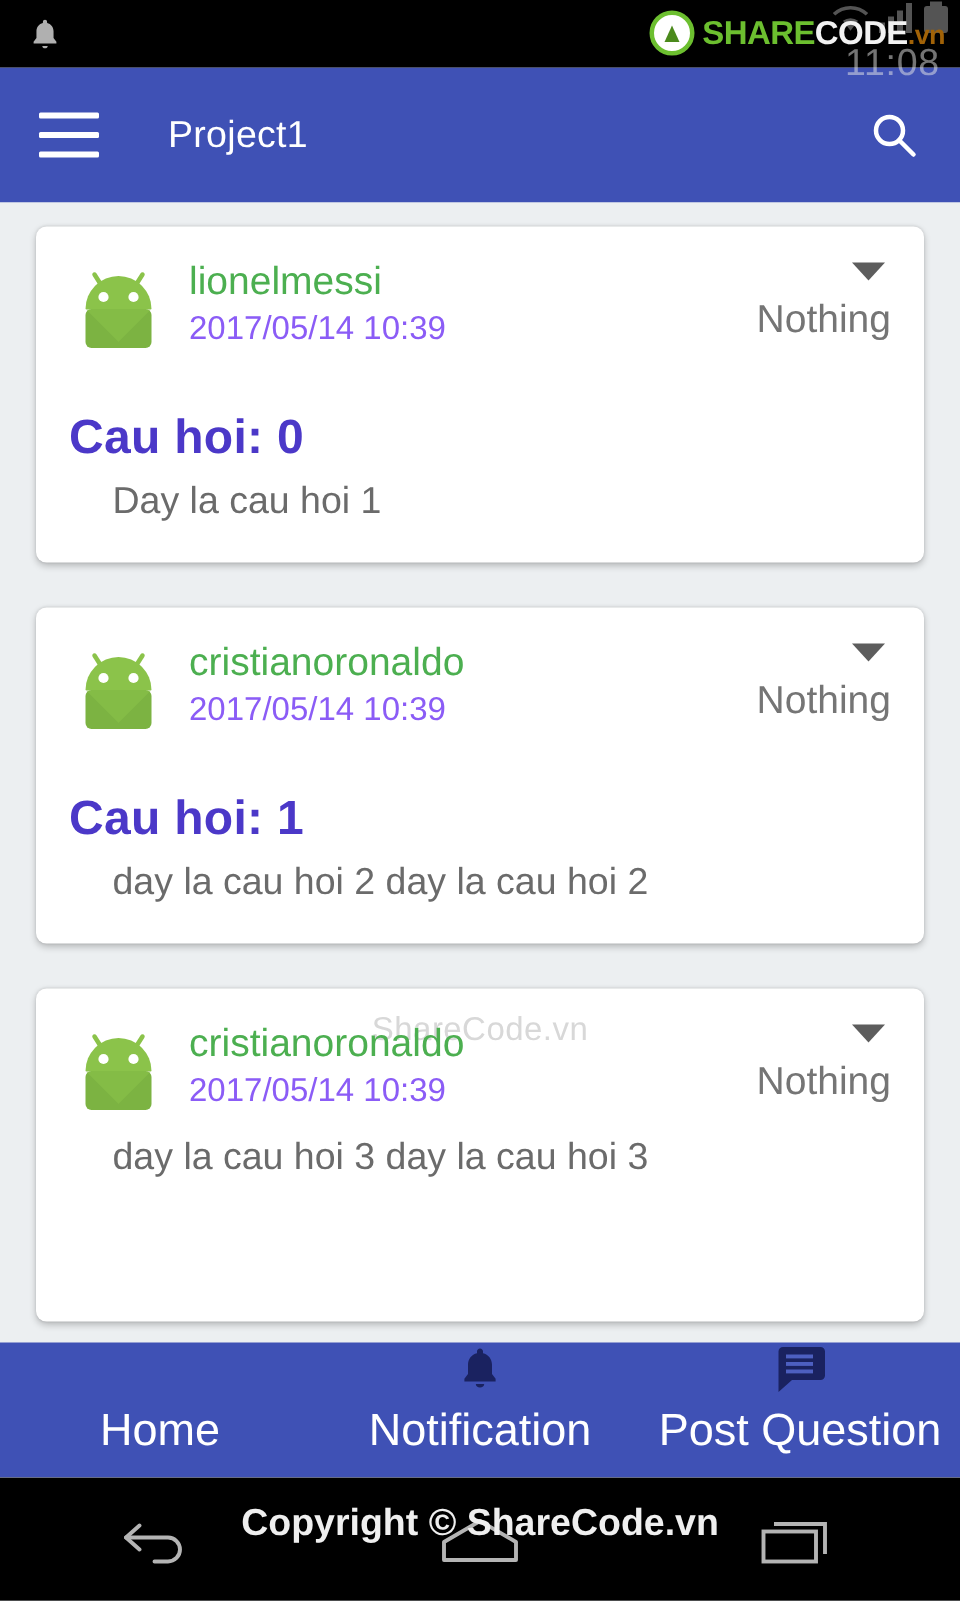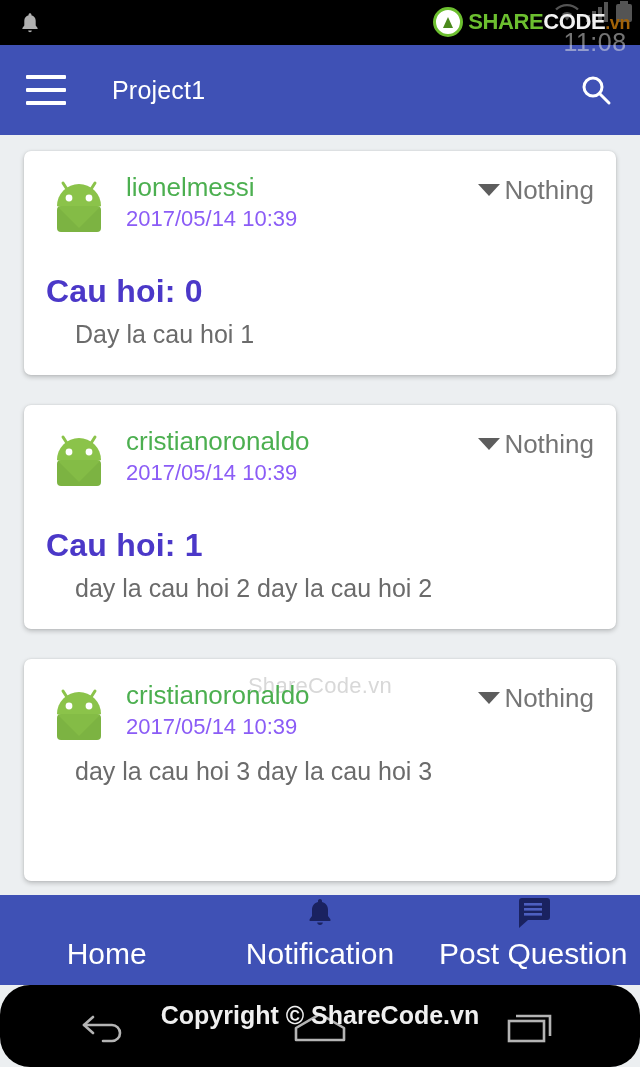--- a/index.html
+++ b/index.html
@@ -89,21 +89,21 @@
     box-shadow: 0 2px 5px rgba(0,0,0,.22), 0 0 2px rgba(0,0,0,.10);
     padding: 20px 22px 26px 22px;
     min-height: 222px;
   }
   .card-head { display: flex; align-items: flex-start; position: relative; }
   .avatar { width: 66px; height: 66px; flex: 0 0 66px; margin-top: 2px; }
   .head-text { margin-left: 14px; padding-top: 2px; }
   .username { color: #4caf50; font-size: 26px; line-height: 1.15; }
   .timestamp { color: #8b5cf6; font-size: 22px; line-height: 1.25; margin-top: 2px; }
   .head-right {
-    margin-left: auto; display: flex; 
+    margin-left: auto; display: flex; flex-direction: column;
     align-items: flex-end; padding-top: 4px;
   }
   .caret {
     width: 0; height: 0;
     border-left: 11px solid transparent;
     border-right: 11px solid transparent;
     border-top: 12px solid #5d5d5d;
     margin-bottom: 10px; margin-right: 4px;
     cursor: pointer;
   }
@@ -134,21 +134,21 @@
     padding-bottom: 14px; cursor: pointer;
   }
   .nav-icon { height: 36px; display: flex; align-items: center; justify-content: center; }
   .nav-label { color: #fff; font-size: 30px; margin-top: 6px; }
 
   
   .sysnav {
     position: relative;
     height: 82px; flex: 0 0 82px;
     background: #000;
-    display: flex; align-items: center; justify-content: space-around; border-radius: 30px;
+    display: flex; align-items: center; justify-content: space-around;
   }
   .sysnav-btn { width: 70px; height: 50px; display: flex; align-items: center;
                 justify-content: center; cursor: pointer; }
   .copyright {
     position: absolute; left: 0; right: 0; top: 16px;
     text-align: center; color: #efefef; font-size: 25px;
     font-weight: bold; pointer-events: none;
   }
 </style>
 </head>

